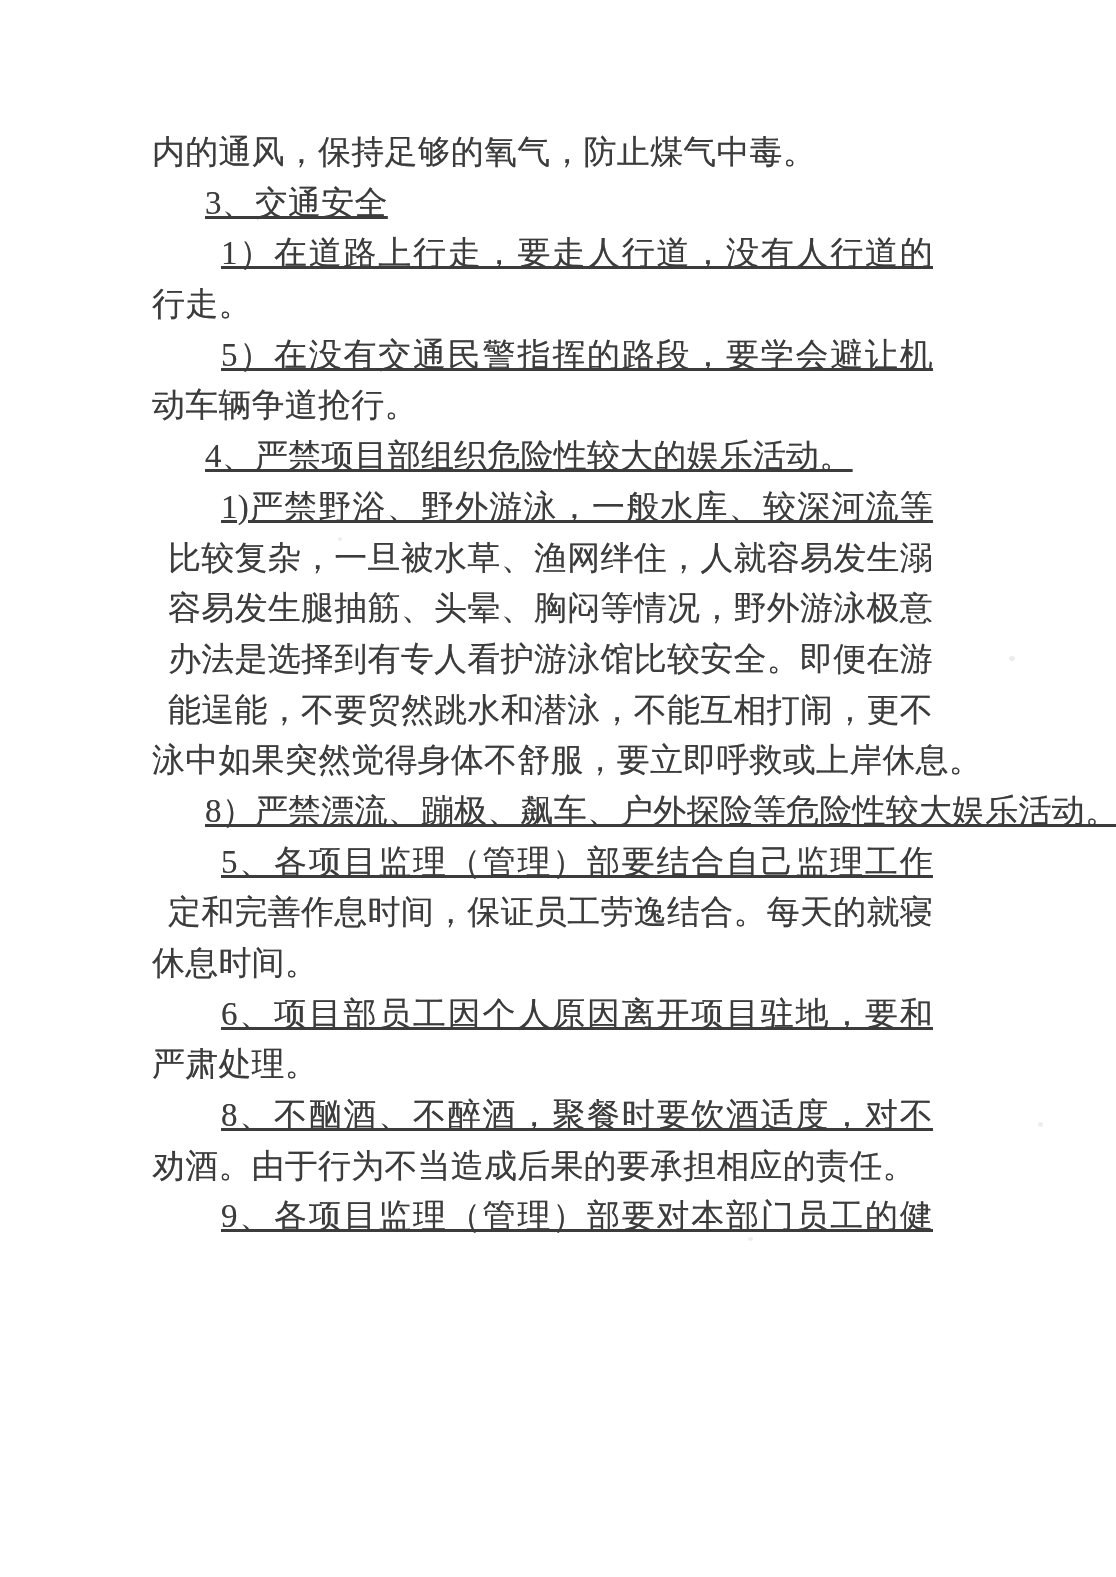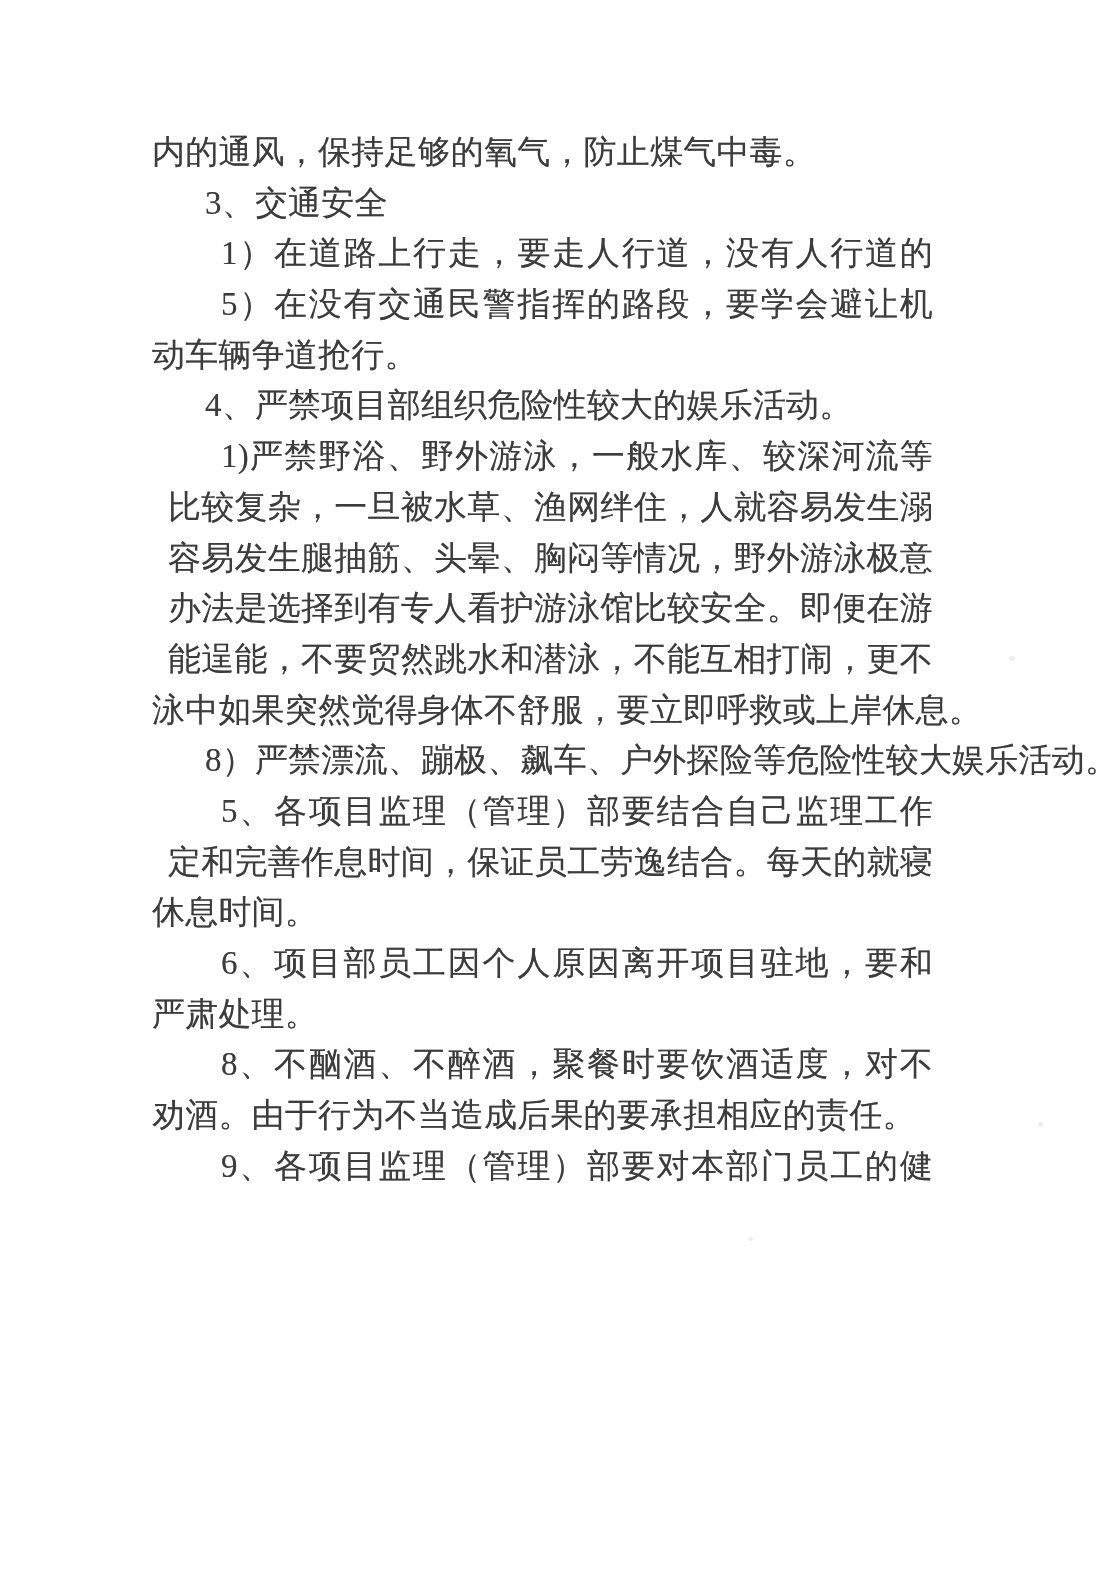--- a/index.html
+++ b/index.html
@@ -26,20 +26,21 @@
     text-shadow: 0 0 0.5px rgba(70, 70, 70, 0.55);
   }
   .line {
     height: 50.7px;
     line-height: 50.7px;
     white-space: nowrap;
     text-align: left;
   }
   .line.indent {
     padding-left: 53px;
+    text-decoration: underline;
   }
   .line.fill {
     white-space: normal;
     text-align: justify;
     text-align-last: justify;
     text-justify: inter-character;
     overflow: hidden;
     margin-left: 16px;
   }
   .speck {
@@ -50,20 +51,21 @@
   }
 </style>
 </head>
 <body>
 
 <div class="page">
   <div class="text-block">
       <div class="line">内的通风，保持足够的氧气，防止煤气中毒。</div>
       <div class="line indent">3、交通安全</div>
       <div class="line indent fill">1）在道路上行走，要走人行道，没有人行道的道路，要靠路边</div>
+      <div class="line">行走。</div>
       <div class="line indent fill">5）在没有交通民警指挥的路段，要学会避让机动车辆，不与机</div>
       <div class="line">动车辆争道抢行。</div>
       <div class="line indent">4、严禁项目部组织危险性较大的娱乐活动。</div>
       <div class="line indent fill">1)严禁野浴、野外游泳，一般水库、较深河流等水域的水下情况</div>
       <div class="line fill">比较复杂，一旦被水草、渔网绊住，人就容易发生溺水，并且人在水中</div>
       <div class="line fill">容易发生腿抽筋、头晕、胸闷等情况，野外游泳极意发生危险，最好的</div>
       <div class="line fill">办法是选择到有专人看护游泳馆比较安全。即便在游泳馆，下水后也不</div>
       <div class="line fill">能逞能，不要贸然跳水和潜泳，不能互相打闹，更不能酒后游泳。在游</div>
       <div class="line">泳中如果突然觉得身体不舒服，要立即呼救或上岸休息。</div>
       <div class="line indent">8）严禁漂流、蹦极、飙车、户外探险等危险性较大娱乐活动。</div>

